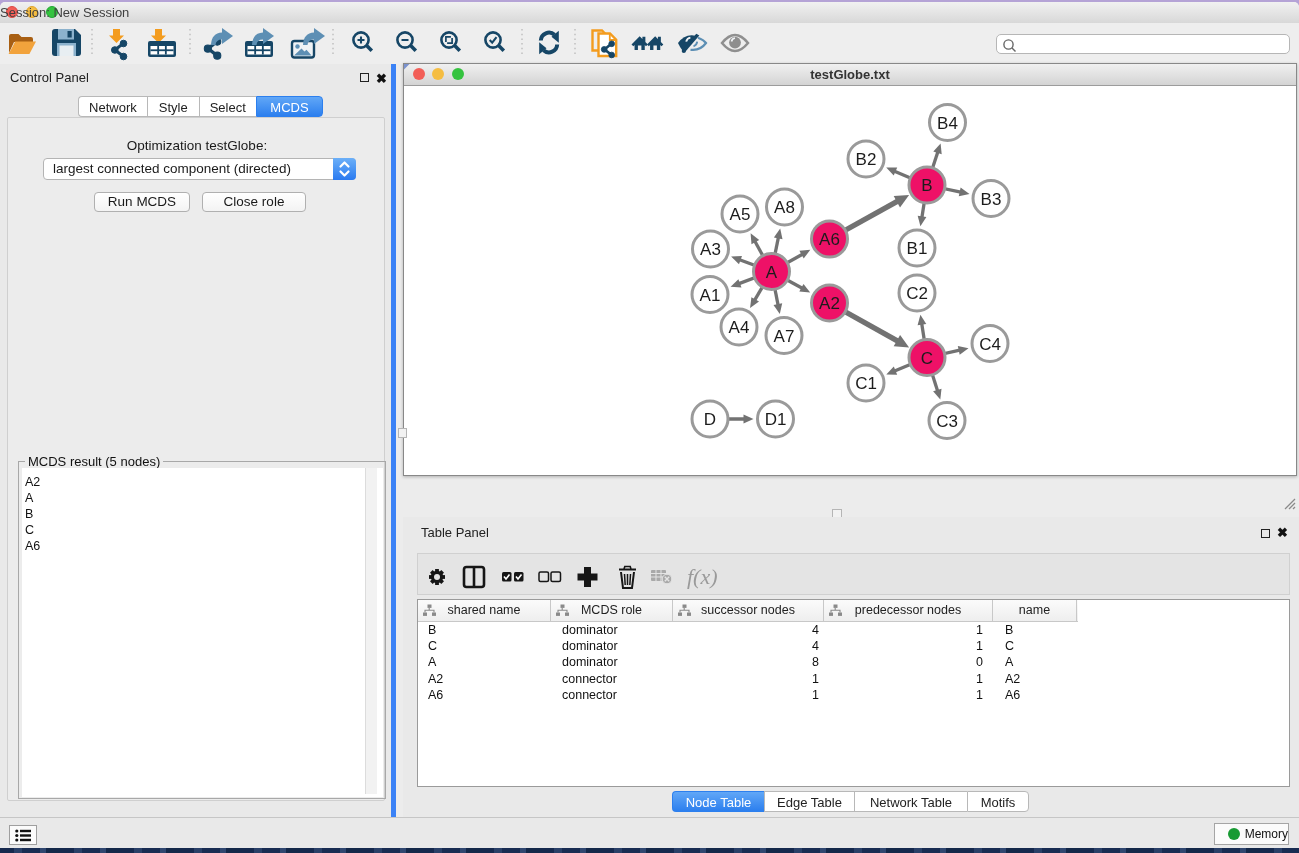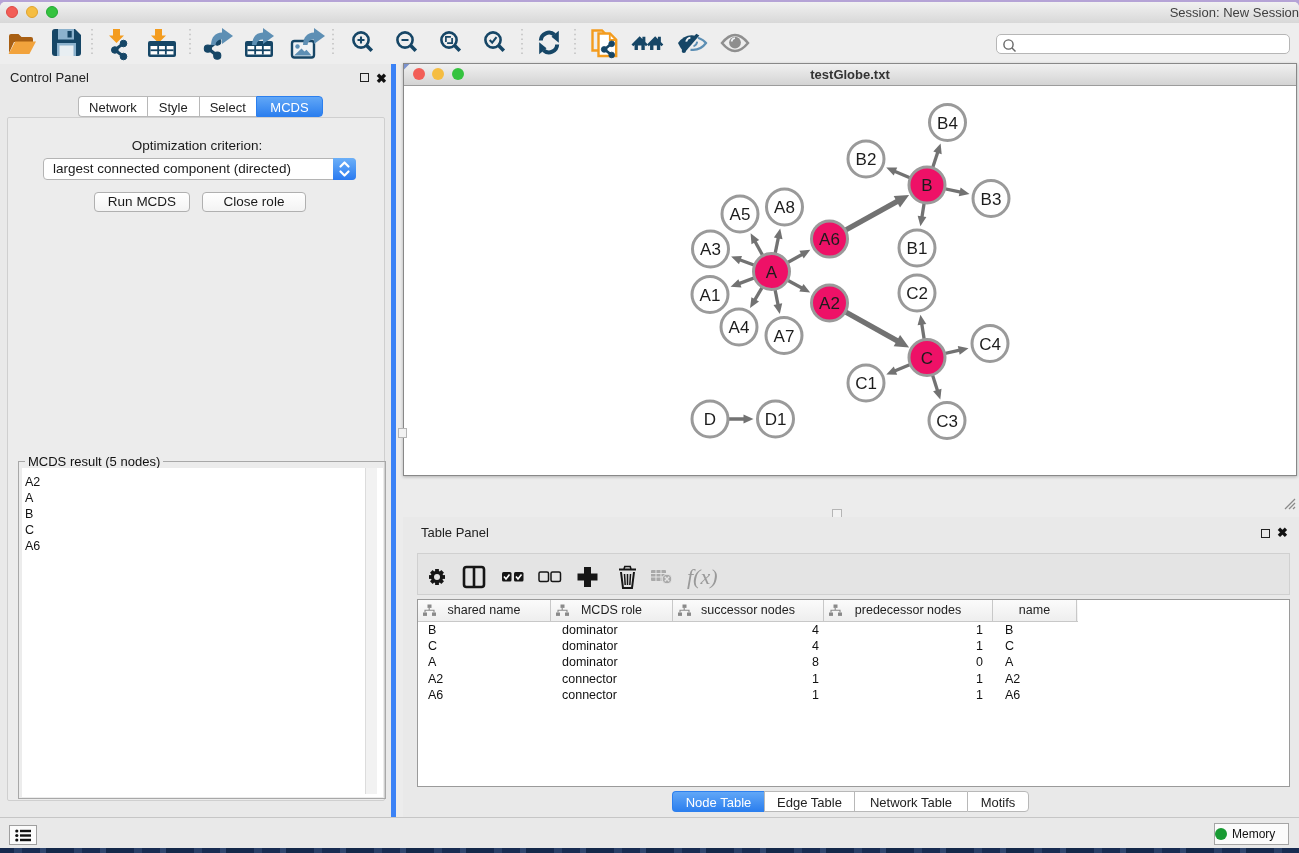--- a/index.html
+++ b/index.html
@@ -7,21 +7,21 @@
 
 #deskTop{left:0;top:0;width:1299px;height:6px;background:#b5a3d6}
 #deskBot{left:0;top:848px;width:1299px;height:5px;background:repeating-linear-gradient(90deg,#16294e 0 14px,#2a4068 14px 22px,#182c52 22px 40px,#314770 40px 46px,#142849 46px 60px);}
 
 #appwin{left:0;top:2px;width:1299px;height:846px;background:#ececec;border-radius:5px 5px 0 0;overflow:hidden}
 #titlebar{left:0;top:0;width:1299px;height:22px;background:linear-gradient(#f1f1f1,#d8d8d8);border-bottom:1px solid #b9b9b9;border-radius:5px 5px 0 0}
 .tl{width:12px;height:12px;border-radius:50%;top:4px}
 #titlebar .t1{left:6px;background:#f25e57;border:0.5px solid #dd4a44}
 #titlebar .t2{left:26px;background:#f5bd42;border:0.5px solid #dfa32f}
 #titlebar .t3{left:46px;background:#35c33f;border:0.5px solid #24a835}
-#titletext{left:0;top:3px;width:1299px;text-align:right;font-size:13px;color:#404040}
+#titletext{left:0;top:3px;width:1299px;text-align:left;font-size:13px;color:#404040}
 #toolbar{left:0;top:21px;width:1299px;height:41px;background:#eeeeee}
 #searchbox{left:996px;top:11px;width:294px;height:20px;background:#fff;border:1px solid #b6b6b6;border-radius:5px}
 
 #cpanel{left:0;top:62px;width:396px;height:753px;background:#e9e9e9;border-right:5px solid #3b82f6}
 #cptitle{left:10px;top:6px;font-size:13px;color:#222}
 .floatbtn{width:9px;height:9px;border:1.6px solid #222;top:9px}
 #cpanel .floatbtn{left:360px}
 .closex{top:7px;font-size:13px;font-weight:bold;color:#111}
 #cpanel .closex{left:376px}
 
@@ -60,21 +60,21 @@
 #thead{left:0;top:0;height:22px;width:660px;display:flex;background:linear-gradient(#fbfbfb,#eeeeee);border-bottom:1px solid #c8c8c8;font-size:12.5px;color:#222}
 .th{border-right:1px solid #c8c8c8;position:relative;text-align:center;line-height:21px}
 .tbl-ico{position:absolute;left:5px;top:4px}
 table#rows{border-collapse:collapse;position:absolute;left:0;top:22px;font-size:12.5px;color:#111}
 #rows td{height:16.2px;padding:0}
 #btabs{left:269px;top:274px;width:360px}
 #btabs .tab{height:21px;line-height:17px}
 
 #statusbar{left:0;top:815px;width:1299px;height:31px;background:#e9e9e9;border-top:1px solid #c6c6c6}
 #listbtn{left:9px;top:7px;width:28px;height:20px;background:#fbfbfb;border:1px solid #9f9f9f}
-#membtn{left:1214px;top:5px;width:75px;height:22px;background:#fbfbfb;border:1px solid #a5a5a5;font-size:12px;color:#111;line-height:20px;text-align:left}
+#membtn{left:1214px;top:5px;width:75px;height:22px;background:#fbfbfb;border:1px solid #a5a5a5;font-size:12px;color:#111;line-height:20px;text-align:right}
 #memdot{display:inline-block;width:12px;height:12px;border-radius:50%;background:#189a33;vertical-align:-2px;margin-right:5px}
 svg{display:block}
 </style></head>
 <body>
 <div class="abs" id="deskTop"></div>
 <div class="abs" id="appwin">
   <div class="abs" id="titlebar">
     <div class="abs tl t1"></div>
       <div class="abs tl t2"></div>
       <div class="abs tl t3"></div>
@@ -185,21 +185,21 @@
     <div class="abs" id="cptitle">Control Panel</div>
     <div class="abs floatbtn"></div>
       <div class="abs closex">✖</div>
     <div class="abs tabrow" id="cptabs">
       <div class="tab first" style="width:72px">Network</div>
       <div class="tab" style="width:54px">Style</div>
       <div class="tab" style="width:60px">Select</div>
       <div class="tab last sel" style="width:70px">MCDS</div>
     </div>
     <div class="abs" id="cpbody">
-      <div class="abs" id="optlabel">Optimization criterion:</div>
+      <div class="abs" id="optlabel">Optimization testGlobe:</div>
       <div class="abs" id="dropdown">largest connected component (directed)<div class="abs" id="dropstep">
             <svg class="abs" style="left:0;top:0" width="23" height="22">
               <path d="M7.5 8.5 L11.5 4.5 L15.5 8.5" fill="none" stroke="#fff" stroke-width="2.2" stroke-linecap="round" stroke-linejoin="round"></path>
               <path d="M7.5 13.5 L11.5 17.5 L15.5 13.5" fill="none" stroke="#fff" stroke-width="2.2" stroke-linecap="round" stroke-linejoin="round"></path>
             </svg>
           </div></div>
       <div class="abs btn" id="runbtn">Run MCDS</div>
       <div class="abs btn" id="closebtn">Close role</div>
       <div class="abs" id="mcdsbox">
         <div class="abs" id="mcdslegend">MCDS result (5 nodes)</div>

